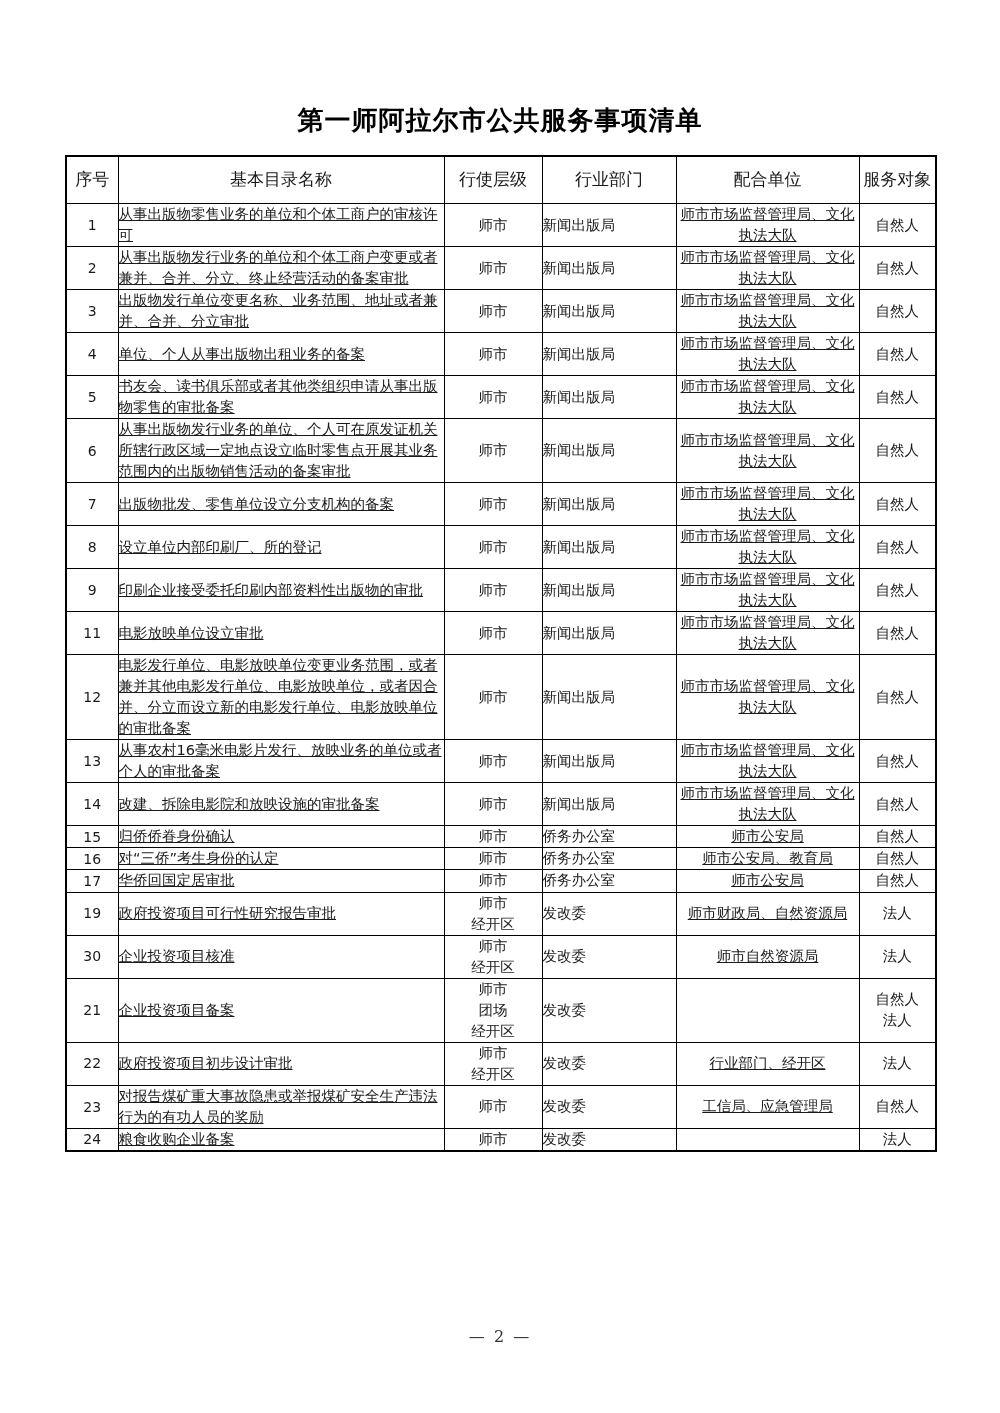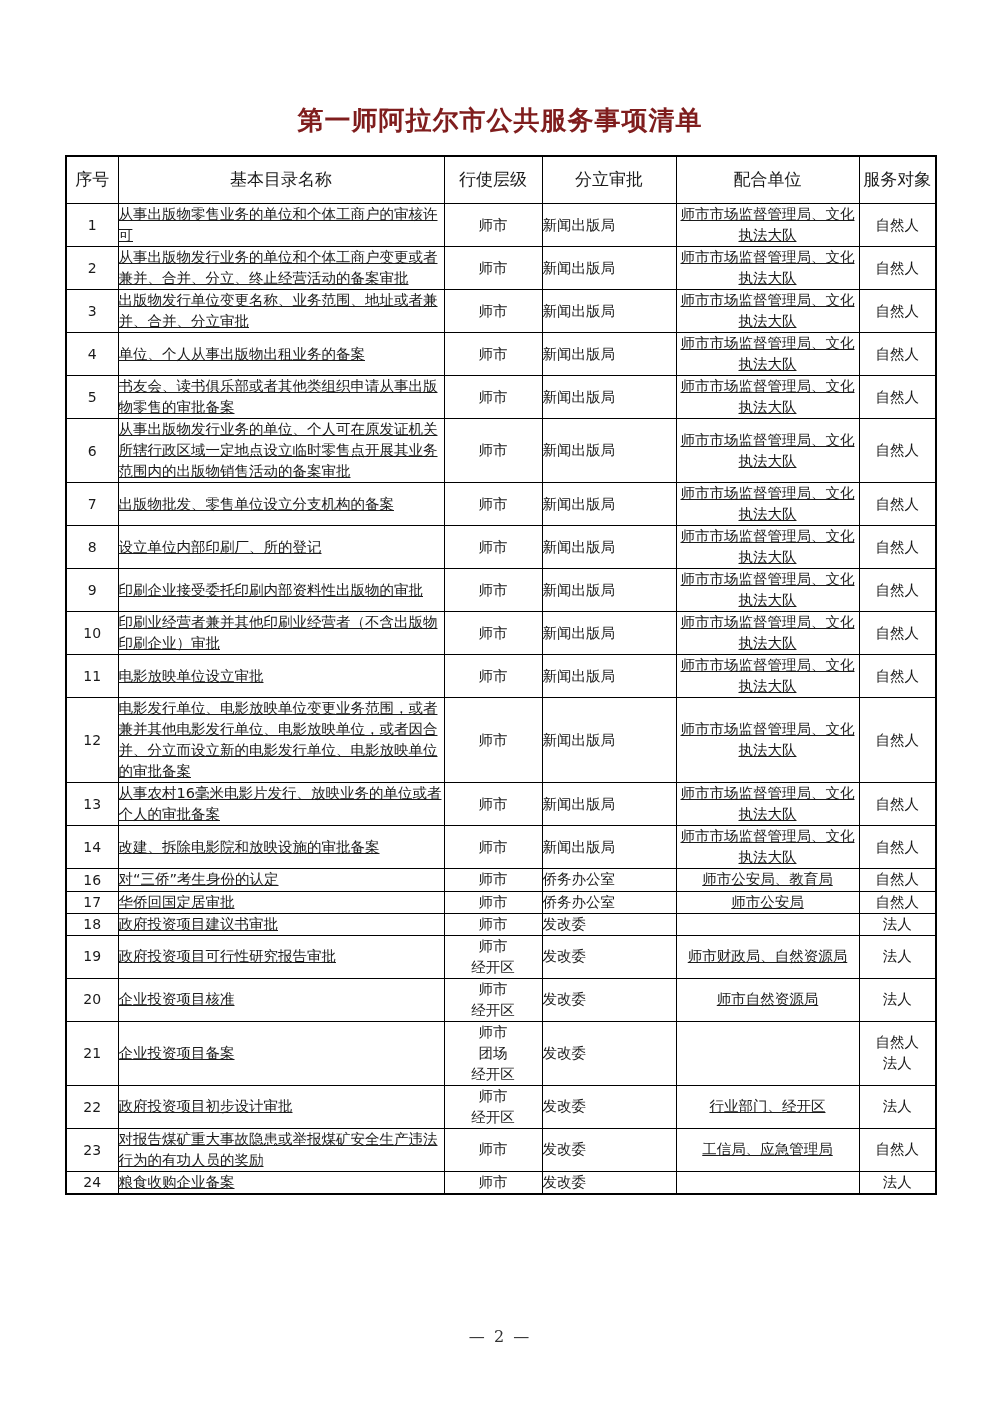--- a/index.html
+++ b/index.html
@@ -25,21 +25,21 @@
   .doc-title {
     position: absolute;
     left: 0;
     top: 103px;
     width: 1000px;
     text-align: center;
     font-family: "DejaVu Serif", "Liberation Serif", serif;
     font-weight: bold;
     font-size: 26px;
     letter-spacing: 1px;
-    color: #7f1d1d;
+    color: #000000;
   }
   table.list-table {
     position: absolute;
     left: 65px;
     top: 155px;
     width: 870px;
     border-collapse: collapse;
     table-layout: fixed;
     font-family: "DejaVu Sans", "Liberation Sans", sans-serif;
     padding-left: 36px;
@@ -110,21 +110,21 @@
       <col class="w-level">
       <col class="w-lead">
       <col class="w-coop">
       <col class="w-obj">
     </colgroup>
     <thead>
       <tr>
         <th>序号</th>
         <th>基本目录名称</th>
         <th>行使层级</th>
-        <th>分立审批</th>
+        <th>行业部门</th>
         <th>配合单位</th>
         <th>服务对象</th>
       </tr>
     </thead>
     <tbody id="table-body">
         <tr>
           <td class="c-idx">1</td>
           <td class="c-name">从事出版物零售业务的单位和个体工商户的审核许可</td>
           <td class="c-level">师市</td>
           <td class="c-lead">新闻出版局</td>
@@ -189,28 +189,20 @@
         </tr>
         <tr>
           <td class="c-idx">9</td>
           <td class="c-name">印刷企业接受委托印刷内部资料性出版物的审批</td>
           <td class="c-level">师市</td>
           <td class="c-lead">新闻出版局</td>
           <td class="c-coop">师市市场监督管理局、文化执法大队</td>
           <td class="c-obj">自然人</td>
         </tr>
         <tr>
-          <td class="c-idx">10</td>
-          <td class="c-name">印刷业经营者兼并其他印刷业经营者（不含出版物印刷企业）审批</td>
-          <td class="c-level">师市</td>
-          <td class="c-lead">新闻出版局</td>
-          <td class="c-coop">师市市场监督管理局、文化执法大队</td>
-          <td class="c-obj">自然人</td>
-        </tr>
-        <tr>
           <td class="c-idx">11</td>
           <td class="c-name">电影放映单位设立审批</td>
           <td class="c-level">师市</td>
           <td class="c-lead">新闻出版局</td>
           <td class="c-coop">师市市场监督管理局、文化执法大队</td>
           <td class="c-obj">自然人</td>
         </tr>
         <tr>
           <td class="c-idx">12</td>
           <td class="c-name">电影发行单位、电影放映单位变更业务范围，或者兼并其他电影发行单位、电影放映单位，或者因合并、分立而设立新的电影发行单位、电影放映单位的审批备案</td>
@@ -229,56 +221,56 @@
         </tr>
         <tr>
           <td class="c-idx">14</td>
           <td class="c-name">改建、拆除电影院和放映设施的审批备案</td>
           <td class="c-level">师市</td>
           <td class="c-lead">新闻出版局</td>
           <td class="c-coop">师市市场监督管理局、文化执法大队</td>
           <td class="c-obj">自然人</td>
         </tr>
         <tr>
+          <td class="c-idx">15</td>
+          <td class="c-name">归侨侨眷身份确认</td>
+          <td class="c-level">师市</td>
+          <td class="c-lead">侨务办公室</td>
+          <td class="c-coop">师市公安局</td>
+          <td class="c-obj">自然人</td>
+        </tr>
+        <tr>
           <td class="c-idx">16</td>
           <td class="c-name">对“三侨”考生身份的认定</td>
           <td class="c-level">师市</td>
           <td class="c-lead">侨务办公室</td>
           <td class="c-coop">师市公安局、教育局</td>
           <td class="c-obj">自然人</td>
         </tr>
         <tr>
           <td class="c-idx">17</td>
           <td class="c-name">华侨回国定居审批</td>
           <td class="c-level">师市</td>
           <td class="c-lead">侨务办公室</td>
           <td class="c-coop">师市公安局</td>
           <td class="c-obj">自然人</td>
-        </tr>
-        <tr>
-          <td class="c-idx">18</td>
-          <td class="c-name">政府投资项目建议书审批</td>
-          <td class="c-level">师市</td>
-          <td class="c-lead">发改委</td>
-          <td class="c-coop"></td>
-          <td class="c-obj">法人</td>
         </tr>
         <tr>
           <td class="c-idx">19</td>
           <td class="c-name">政府投资项目可行性研究报告审批</td>
           <td class="c-level">
             <span class="nl">师市</span>
             <span class="nl">经开区</span>
           </td>
           <td class="c-lead">发改委</td>
           <td class="c-coop">师市财政局、自然资源局</td>
           <td class="c-obj">法人</td>
         </tr>
         <tr>
-          <td class="c-idx">20</td>
+          <td class="c-idx">30</td>
           <td class="c-name">企业投资项目核准</td>
           <td class="c-level">
             <span class="nl">师市</span>
             <span class="nl">经开区</span>
           </td>
           <td class="c-lead">发改委</td>
           <td class="c-coop">师市自然资源局</td>
           <td class="c-obj">法人</td>
         </tr>
         <tr>

